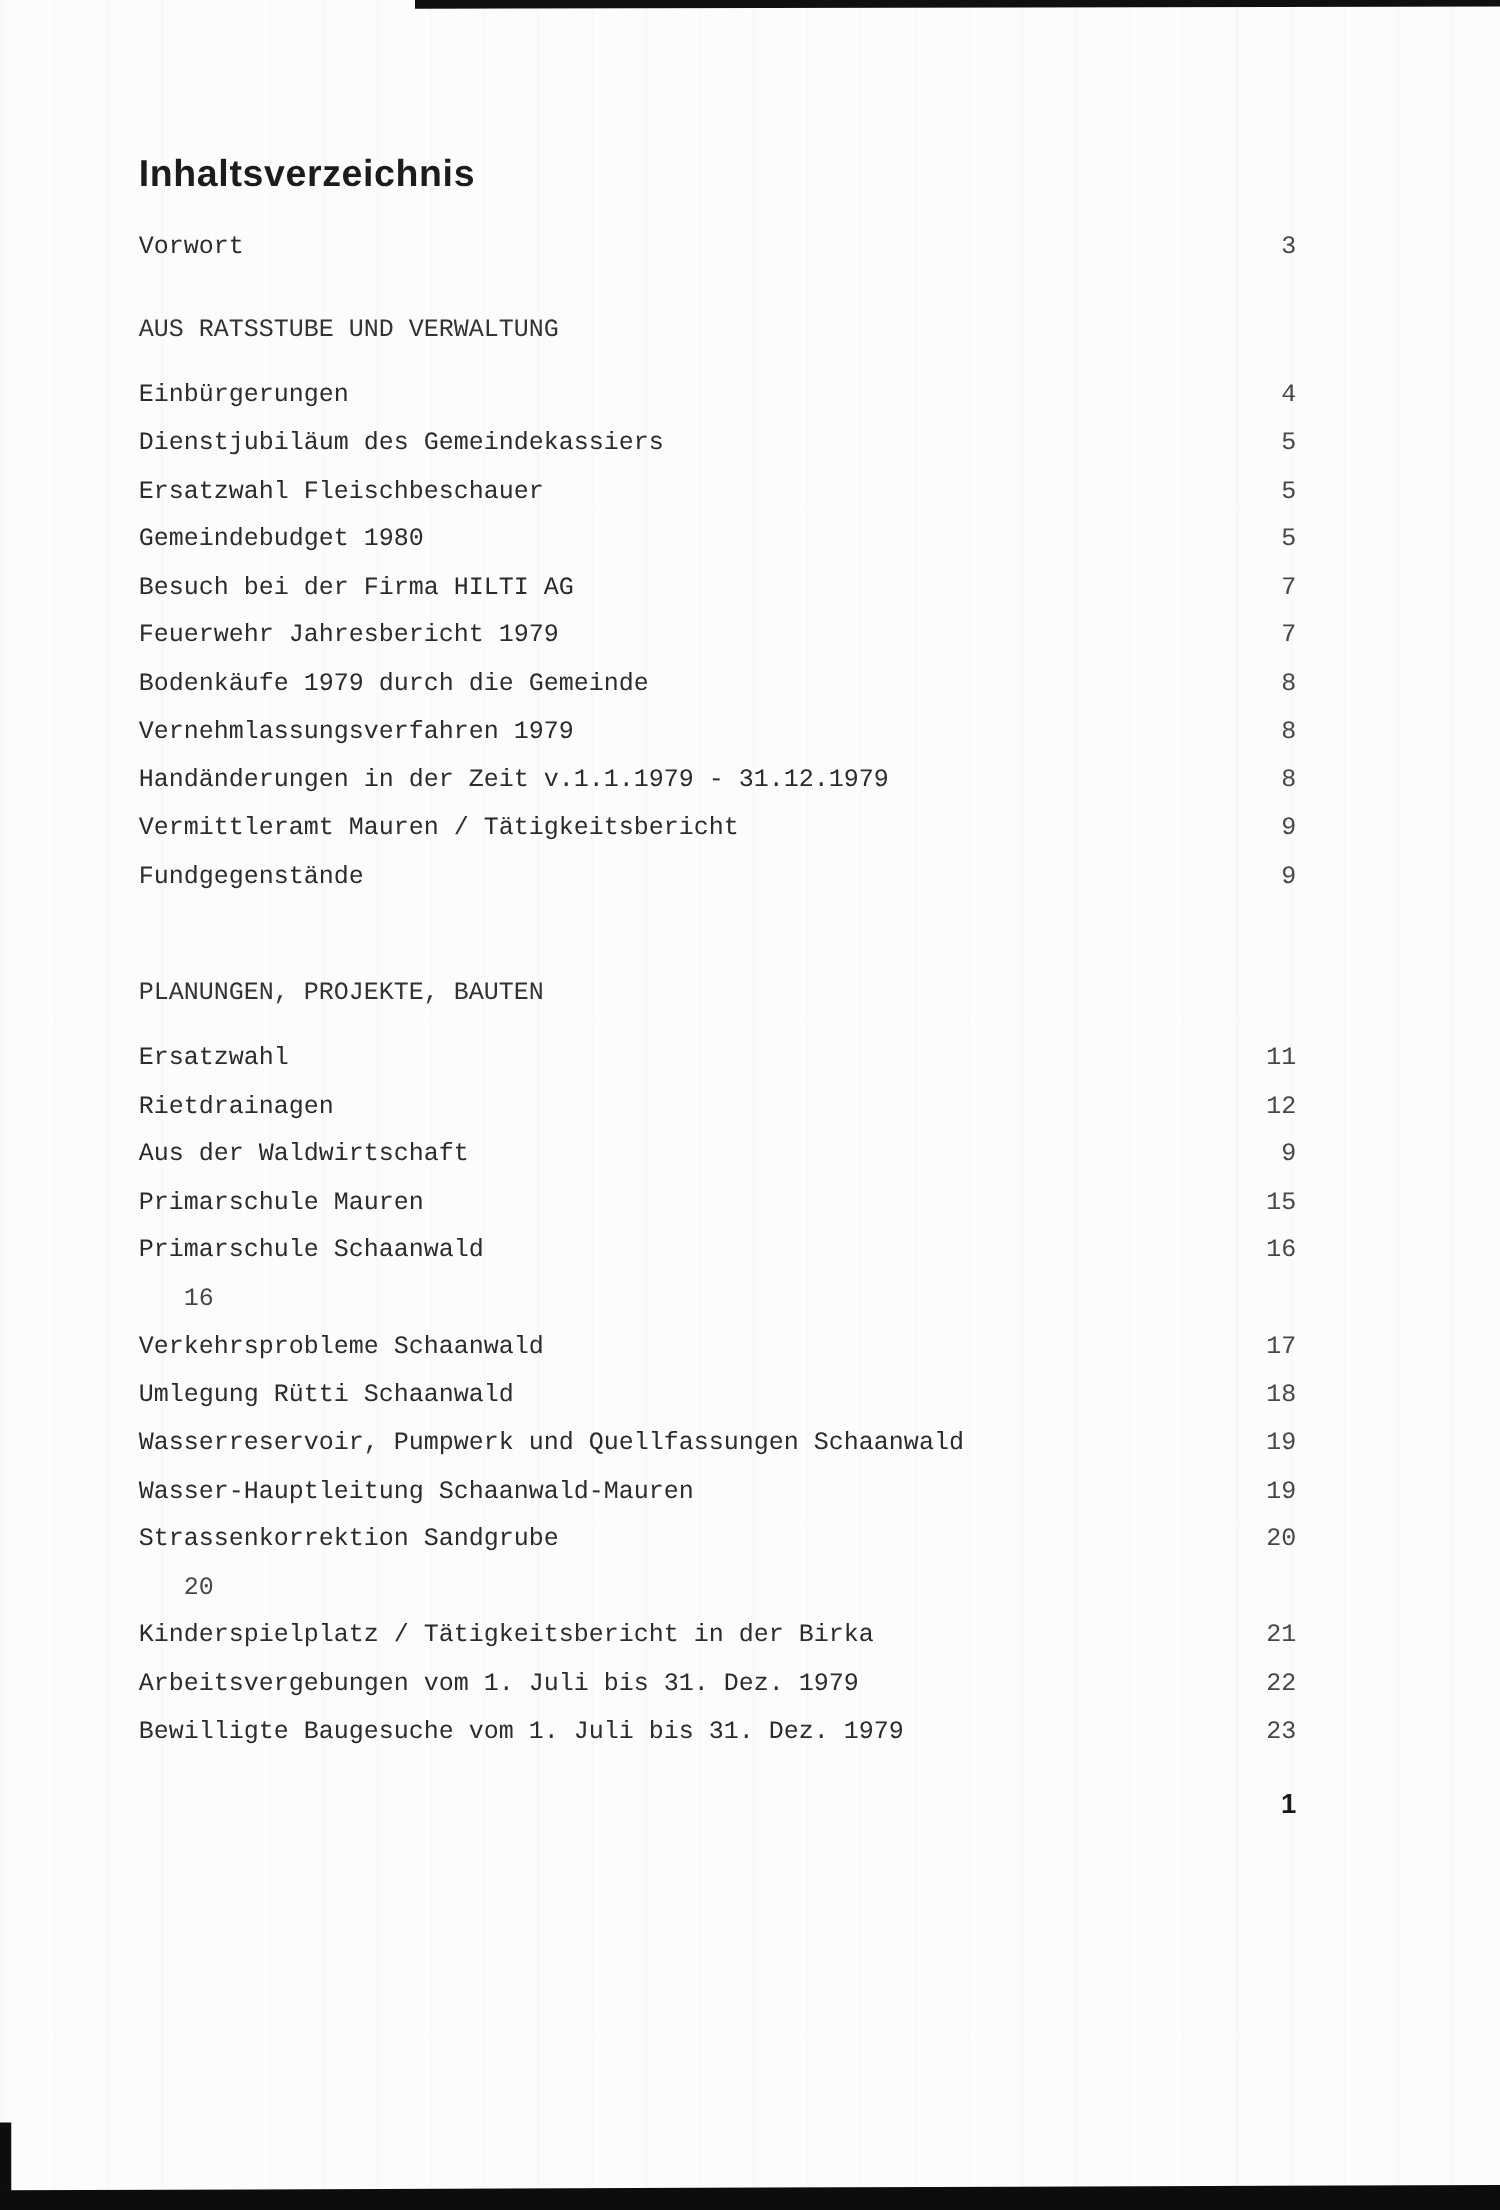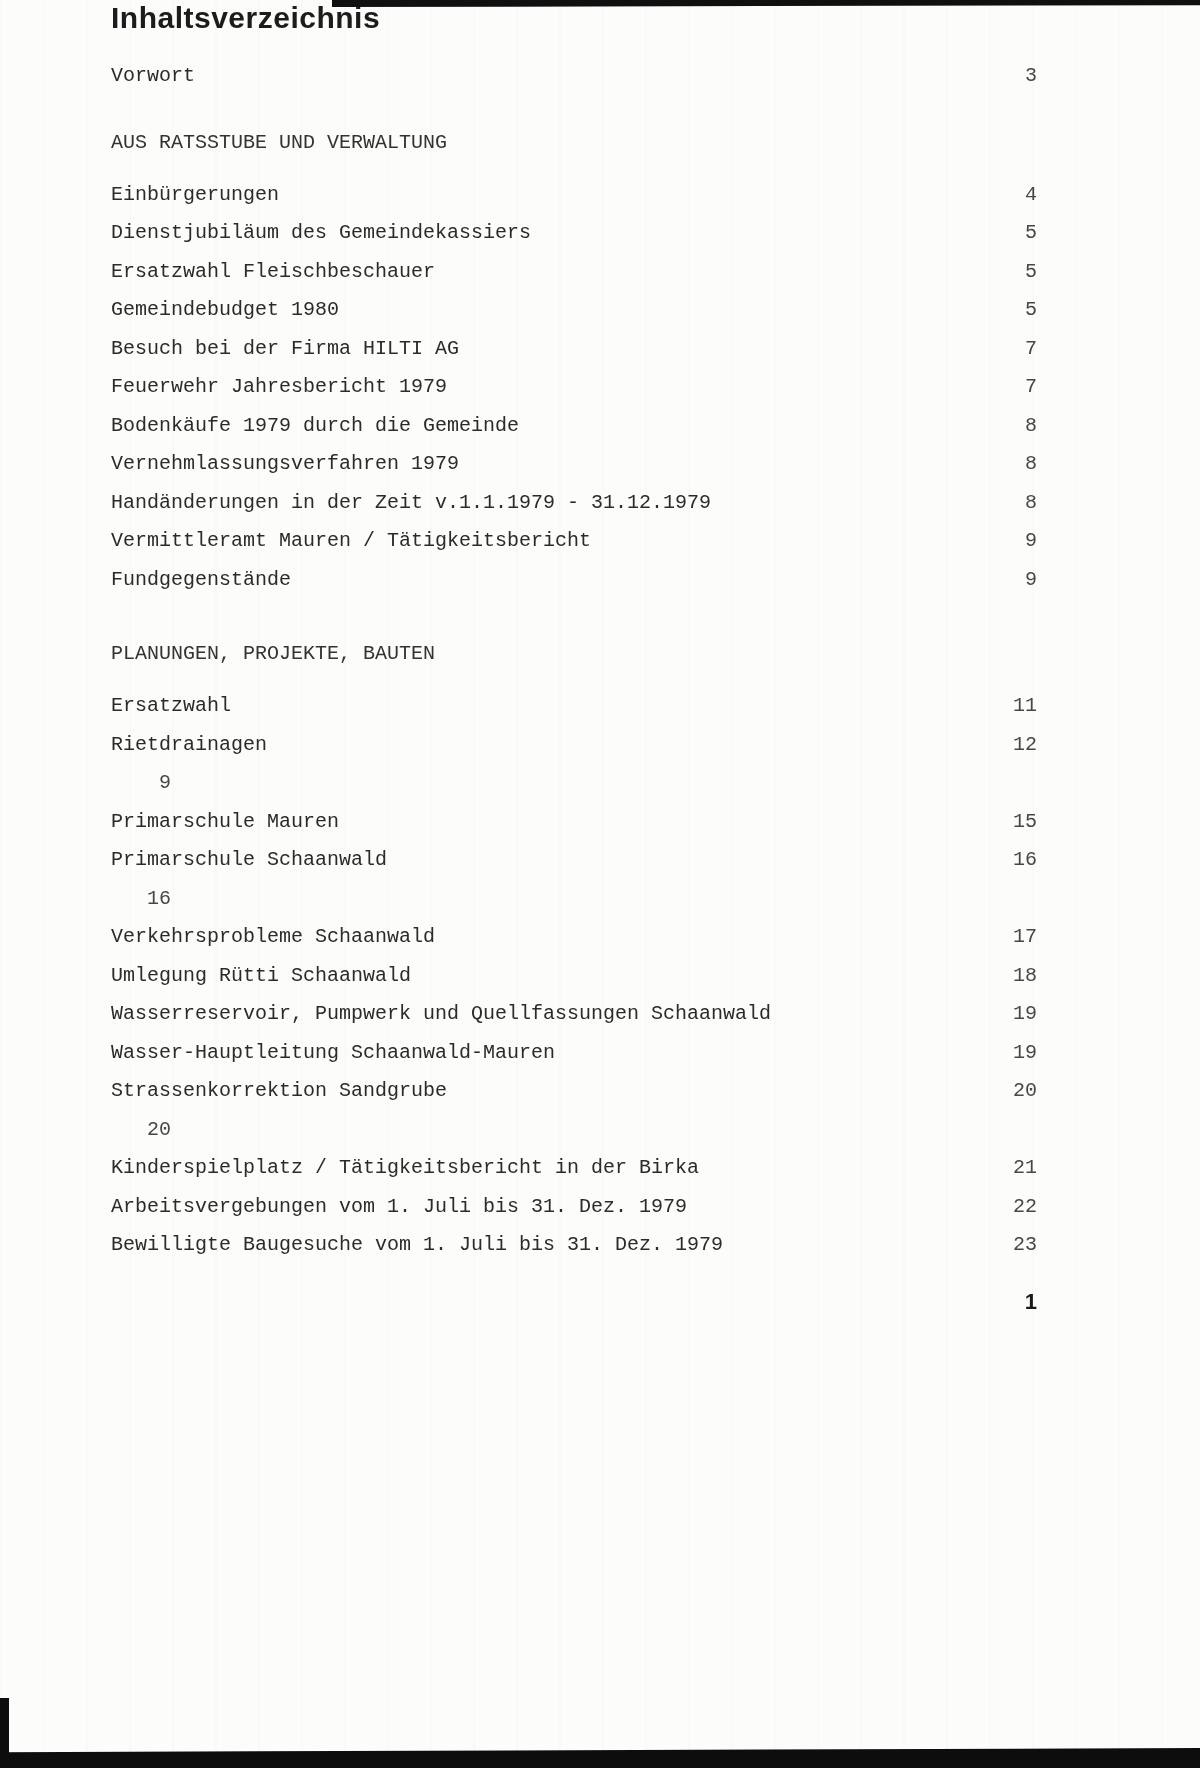--- a/index.html
+++ b/index.html
@@ -19,20 +19,21 @@
       #fcfcfa;
     overflow: hidden;
     font-family: "Liberation Mono", "DejaVu Sans Mono", monospace;
     color: #2b2b2b;
   }
   .content {
     padding: 0 163px 0 111px;
   }
   h1.doc-title {
     margin: 0;
+    padding-top: 122px;
     height: 36px;
     font-family: "Liberation Sans", sans-serif;
     font-weight: bold;
     font-size: 30px;
     line-height: 36px;
     letter-spacing: 0.5px;
     color: #1c1c1c;
   }
   .toc-row {
     display: flex;
@@ -46,21 +47,21 @@
     white-space: nowrap;
     color: #2b2b2b;
   }
   .toc-row .pnum {
     min-width: 60px;
     text-align: right;
     color: #474747;
   }
   .front-row { margin-top: 21px; }
   .section-heading {
-    margin-top: 36px;
+    margin-top: 55px;
     height: 38px;
     line-height: 38px;
     font-size: 20px;
     color: #333333;
     white-space: nowrap;
   }
   .section-heading.first { margin-top: 28px; font-family: Liberation Mono, monospace; }
   .section-items { margin-top: 14px; }
   .folio {
     margin-top: 22px;
@@ -167,20 +168,21 @@
         <div class="section-items">
           <div class="toc-row">
             <span class="label">Ersatzwahl</span>
             <span class="pnum">11</span>
           </div>
           <div class="toc-row">
             <span class="label">Rietdrainagen</span>
             <span class="pnum">12</span>
           </div>
           <div class="toc-row">
+            <span class="label">Aus der Waldwirtschaft</span>
             <span class="pnum">9</span>
           </div>
           <div class="toc-row">
             <span class="label">Primarschule Mauren</span>
             <span class="pnum">15</span>
           </div>
           <div class="toc-row">
             <span class="label">Primarschule Schaanwald</span>
             <span class="pnum">16</span>
           </div>

